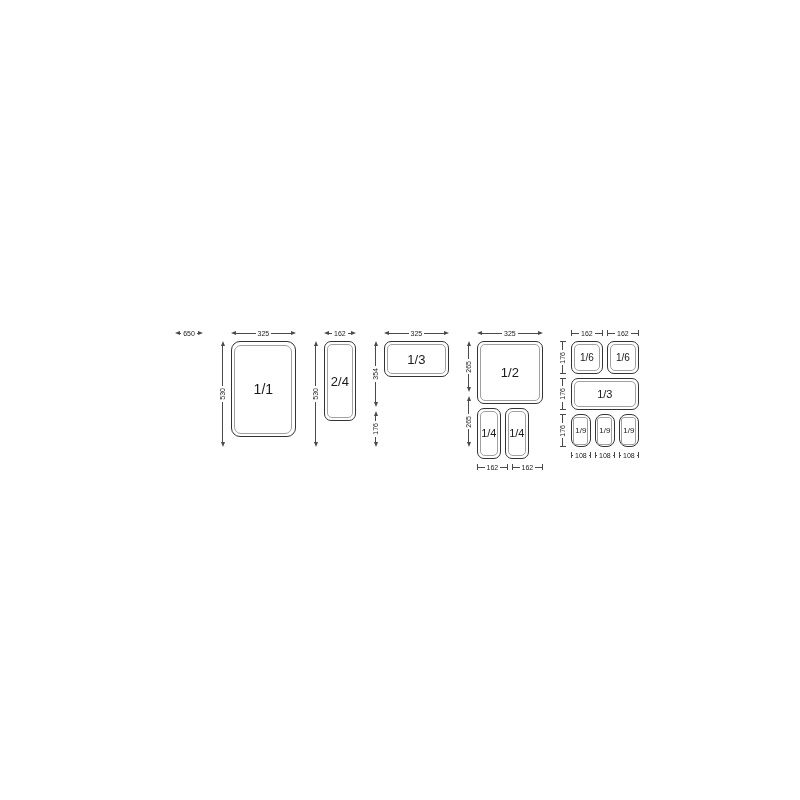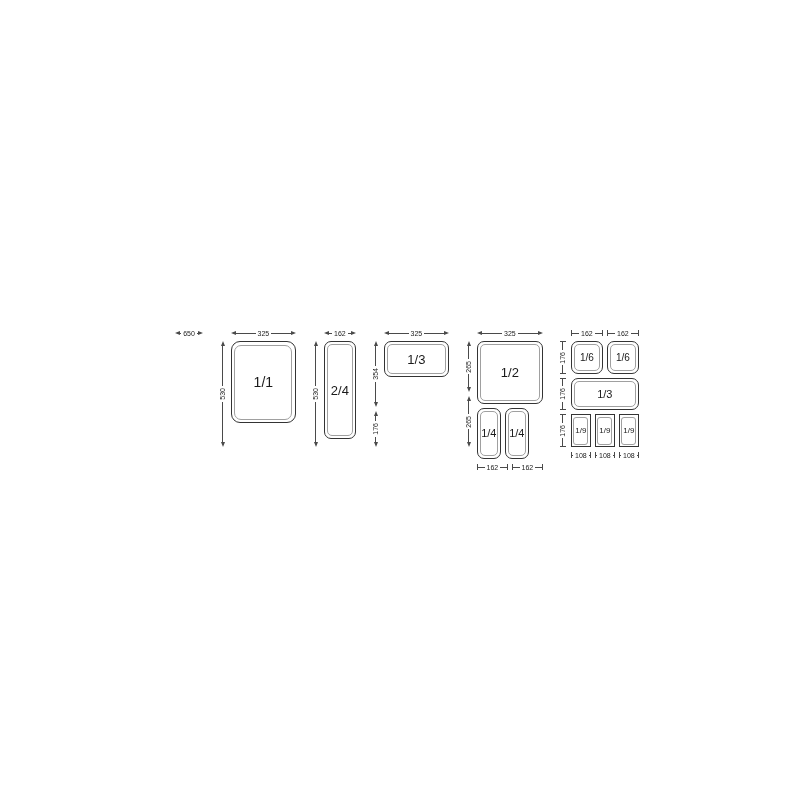--- a/index.html
+++ b/index.html
@@ -26,21 +26,21 @@
     border:1.2px solid #343434;border-radius:7px;
     display:flex;align-items:center;justify-content:center;
     color:#1a1a1a;
   }
   .pan::before{
     content:"";position:absolute;inset:2px;
     border:1px solid #a0a0a0;border-radius:5px;pointer-events:none;
   }
   .pan.big{border-radius:9px;}
   .pan.big::before{border-radius:7px;inset:2.5px;}
-  .pan.tiny{border-radius:0;}
+  .pan.tiny{border-radius:8px;}
   .pan.tiny::before{border-radius:3px;inset:1.5px;}
   .plabel{position:relative;z-index:1;line-height:1;}
 
   
   .hdim,.bdim{display:flex;align-items:center;height:10px;flex:1;min-width:0;}
   .ln{flex:1;height:1px;background:#4a4a4a;min-width:1px;}
   .al{flex:none;width:0;height:0;border-style:solid;border-width:2.5px 5px 2.5px 0;
       border-color:transparent #4a4a4a transparent transparent;}
   .ar{flex:none;width:0;height:0;border-style:solid;border-width:2.5px 0 2.5px 5px;
       border-color:transparent transparent transparent #4a4a4a;}
@@ -98,21 +98,21 @@
         <div class="vdim" style="height:106px">
           <i class="au"></i>
             <i class="vln"></i>
           <span class="vlabel">530</span>
           <i class="vln"></i>
             <i class="ad"></i>
         </div>
       </div>
       <div class="rows">
         <div class="prow">
-          <div class="pan big" style="width:65px;height:82px;font-size:14px">
+          <div class="pan big" style="width:65px;height:96px;font-size:14px">
             <span class="plabel">1/1</span>
           </div>
         </div>
       </div>
     </div>
   </div>
 
   <div class="group">
     <div class="toprow">
       <div class="spacer"></div>
@@ -132,21 +132,21 @@
         <div class="vdim" style="height:106px">
           <i class="au"></i>
             <i class="vln"></i>
           <span class="vlabel">530</span>
           <i class="vln"></i>
             <i class="ad"></i>
         </div>
       </div>
       <div class="rows">
         <div class="prow">
-          <div class="pan" style="width:32px;height:98px;font-size:13px">
+          <div class="pan" style="width:32px;height:80px;font-size:13px">
             <span class="plabel">2/4</span>
           </div>
         </div>
       </div>
     </div>
   </div>
 
   <div class="group">
     <div class="toprow">
       <div class="spacer"></div>

